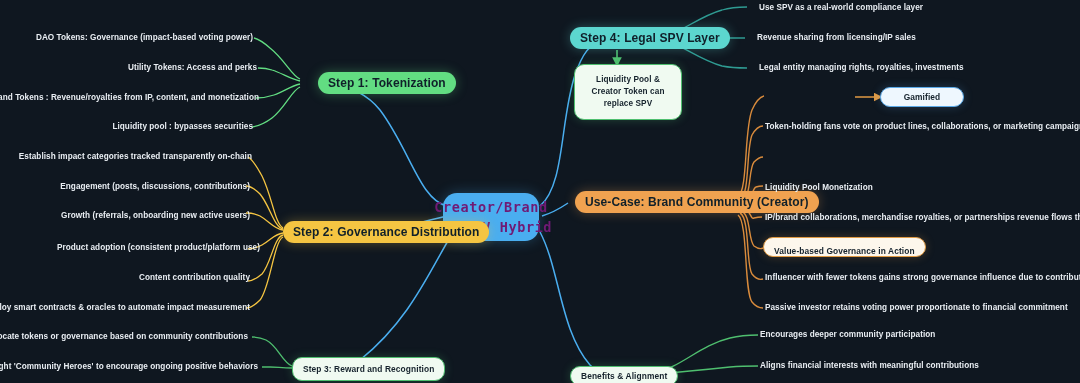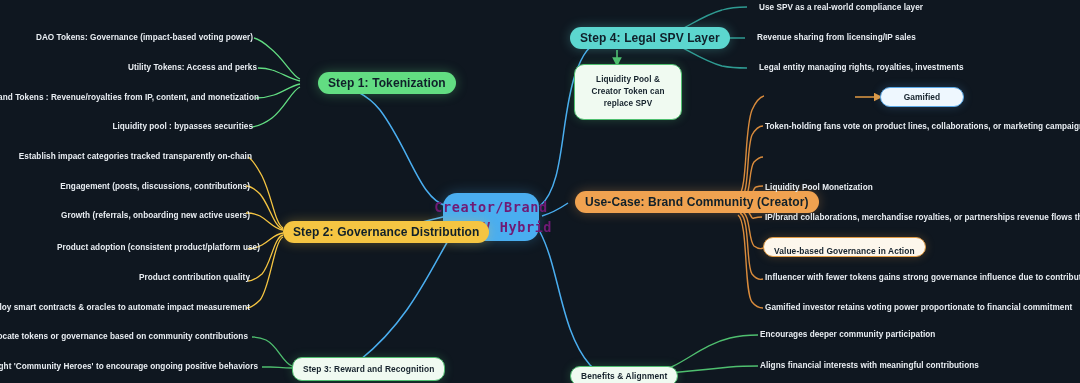--- a/index.html
+++ b/index.html
@@ -173,21 +173,21 @@
   <div class="leaf left" style="right:821px; top:93px;">SPV | Brand Tokens : Revenue/royalties from IP, content, and monetization</div>
   <div class="leaf left" style="right:827px; top:122px;">Liquidity pool : bypasses securities</div>
 
   <div class="node pill amber" style="left:283px; top:221px;">
     <span>Step 2: Governance Distribution</span>
   </div>
   <div class="leaf left" style="right:828px; top:152px;">Establish impact categories tracked transparently on-chain</div>
   <div class="leaf left" style="right:830px; top:182px;">Engagement (posts, discussions, contributions)</div>
   <div class="leaf left" style="right:830px; top:211px;">Growth (referrals, onboarding new active users)</div>
   <div class="leaf left" style="right:820px; top:243px;padding-left:16px;">Product adoption (consistent product/platform use)</div>
-  <div class="leaf left" style="right:830px; top:273px;">Product contribution quality</div>
+  <div class="leaf left" style="right:830px; top:273px;">Content contribution quality</div>
   <div class="leaf left" style="right:830px; top:303px;">Deploy smart contracts &amp; oracles to automate impact measurement</div>
 
   <div class="node boxnode green-b" style="left:292px; top:357px; height:24px;">
     <span>Step 3: Reward and Recognition</span>
   </div>
   <div class="leaf left" style="right:832px; top:332px;">Allocate tokens or governance based on community contributions</div>
   <div class="leaf left" style="right:822px; top:362px;">Highlight 'Community Heroes' to encourage ongoing positive behaviors</div>
 
   <div class="node pill teal" style="left:570px; top:27px;">
     <span>Step 4: Legal SPV Layer</span>
@@ -207,21 +207,21 @@
   <div class="node boxnode blue-b" style="left:880px; top:87px; width:84px; height:20px;">
     <span>Gamified</span>
   </div>
   <div class="leaf right" style="left:765px; top:122px;">Token-holding fans vote on product lines, collaborations, or marketing campaigns</div>
   <div class="leaf right" style="left:765px; top:183px;">Liquidity Pool Monetization</div>
   <div class="leaf right" style="left:765px; top:213px;">IP/brand collaborations, merchandise royalties, or partnerships revenue flows through Token</div>
   <div class="node boxnode orange-b" style="left:763px; top:237px; height:20px;align-items:flex-end;">
     <span>Value-based Governance in Action</span>
   </div>
   <div class="leaf right" style="left:765px; top:273px;">Influencer with fewer tokens gains strong governance influence due to contribution</div>
-  <div class="leaf right" style="left:765px; top:303px;">Gamified investor retains voting power proportionate to financial commitment</div>
+  <div class="leaf right" style="left:765px; top:303px;">Passive investor retains voting power proportionate to financial commitment</div>
 
   <div class="node boxnode green-b" style="left:570px; top:366px; height:20px;">
     <span>Benefits &amp; Alignment</span>
   </div>
   <div class="leaf right" style="left:760px; top:330px;">Encourages deeper community participation</div>
   <div class="leaf right" style="left:760px; top:361px;">Aligns financial interests with meaningful contributions</div>
 
 </div>
 
 </body></html>

